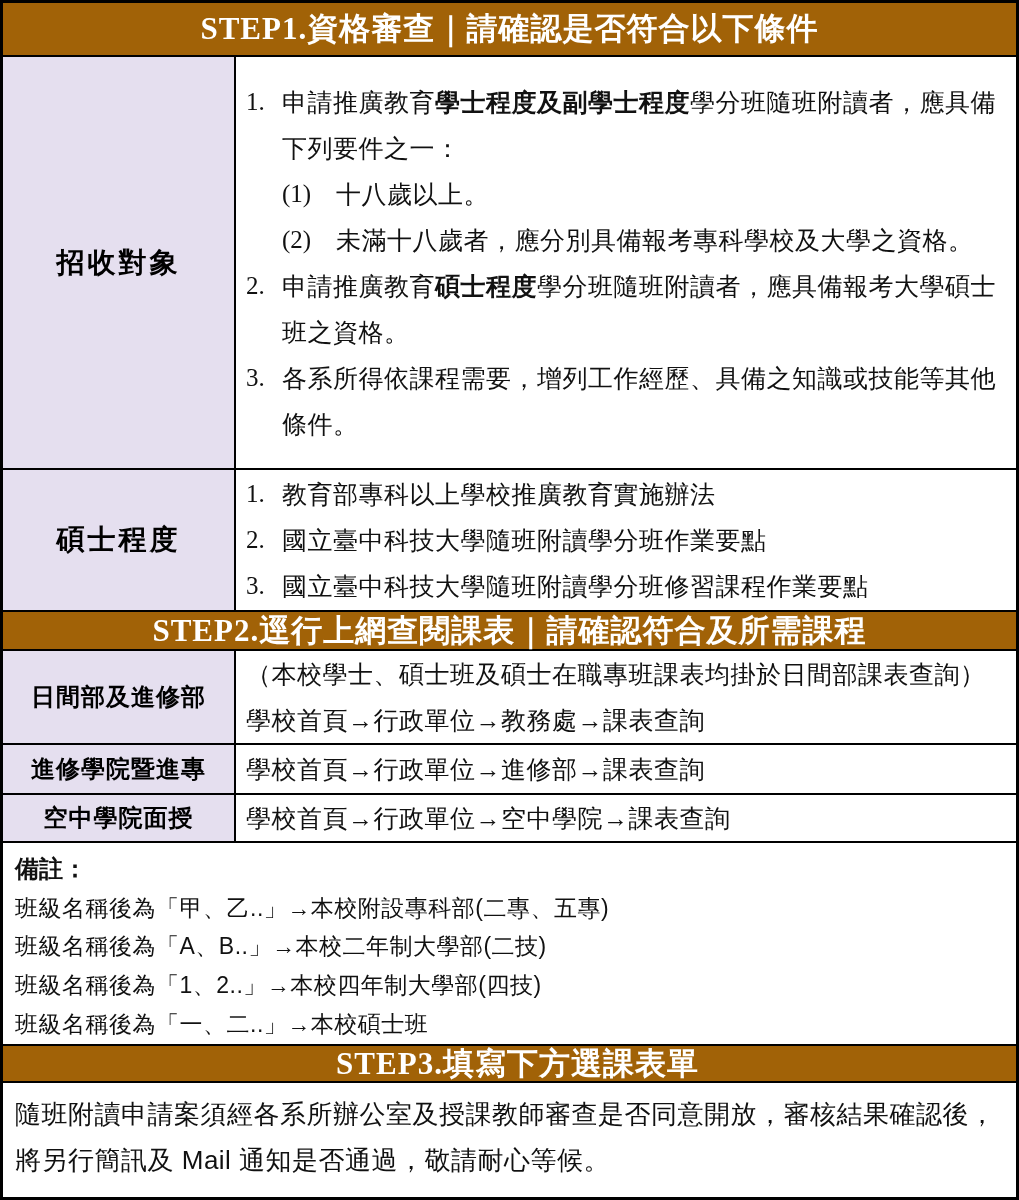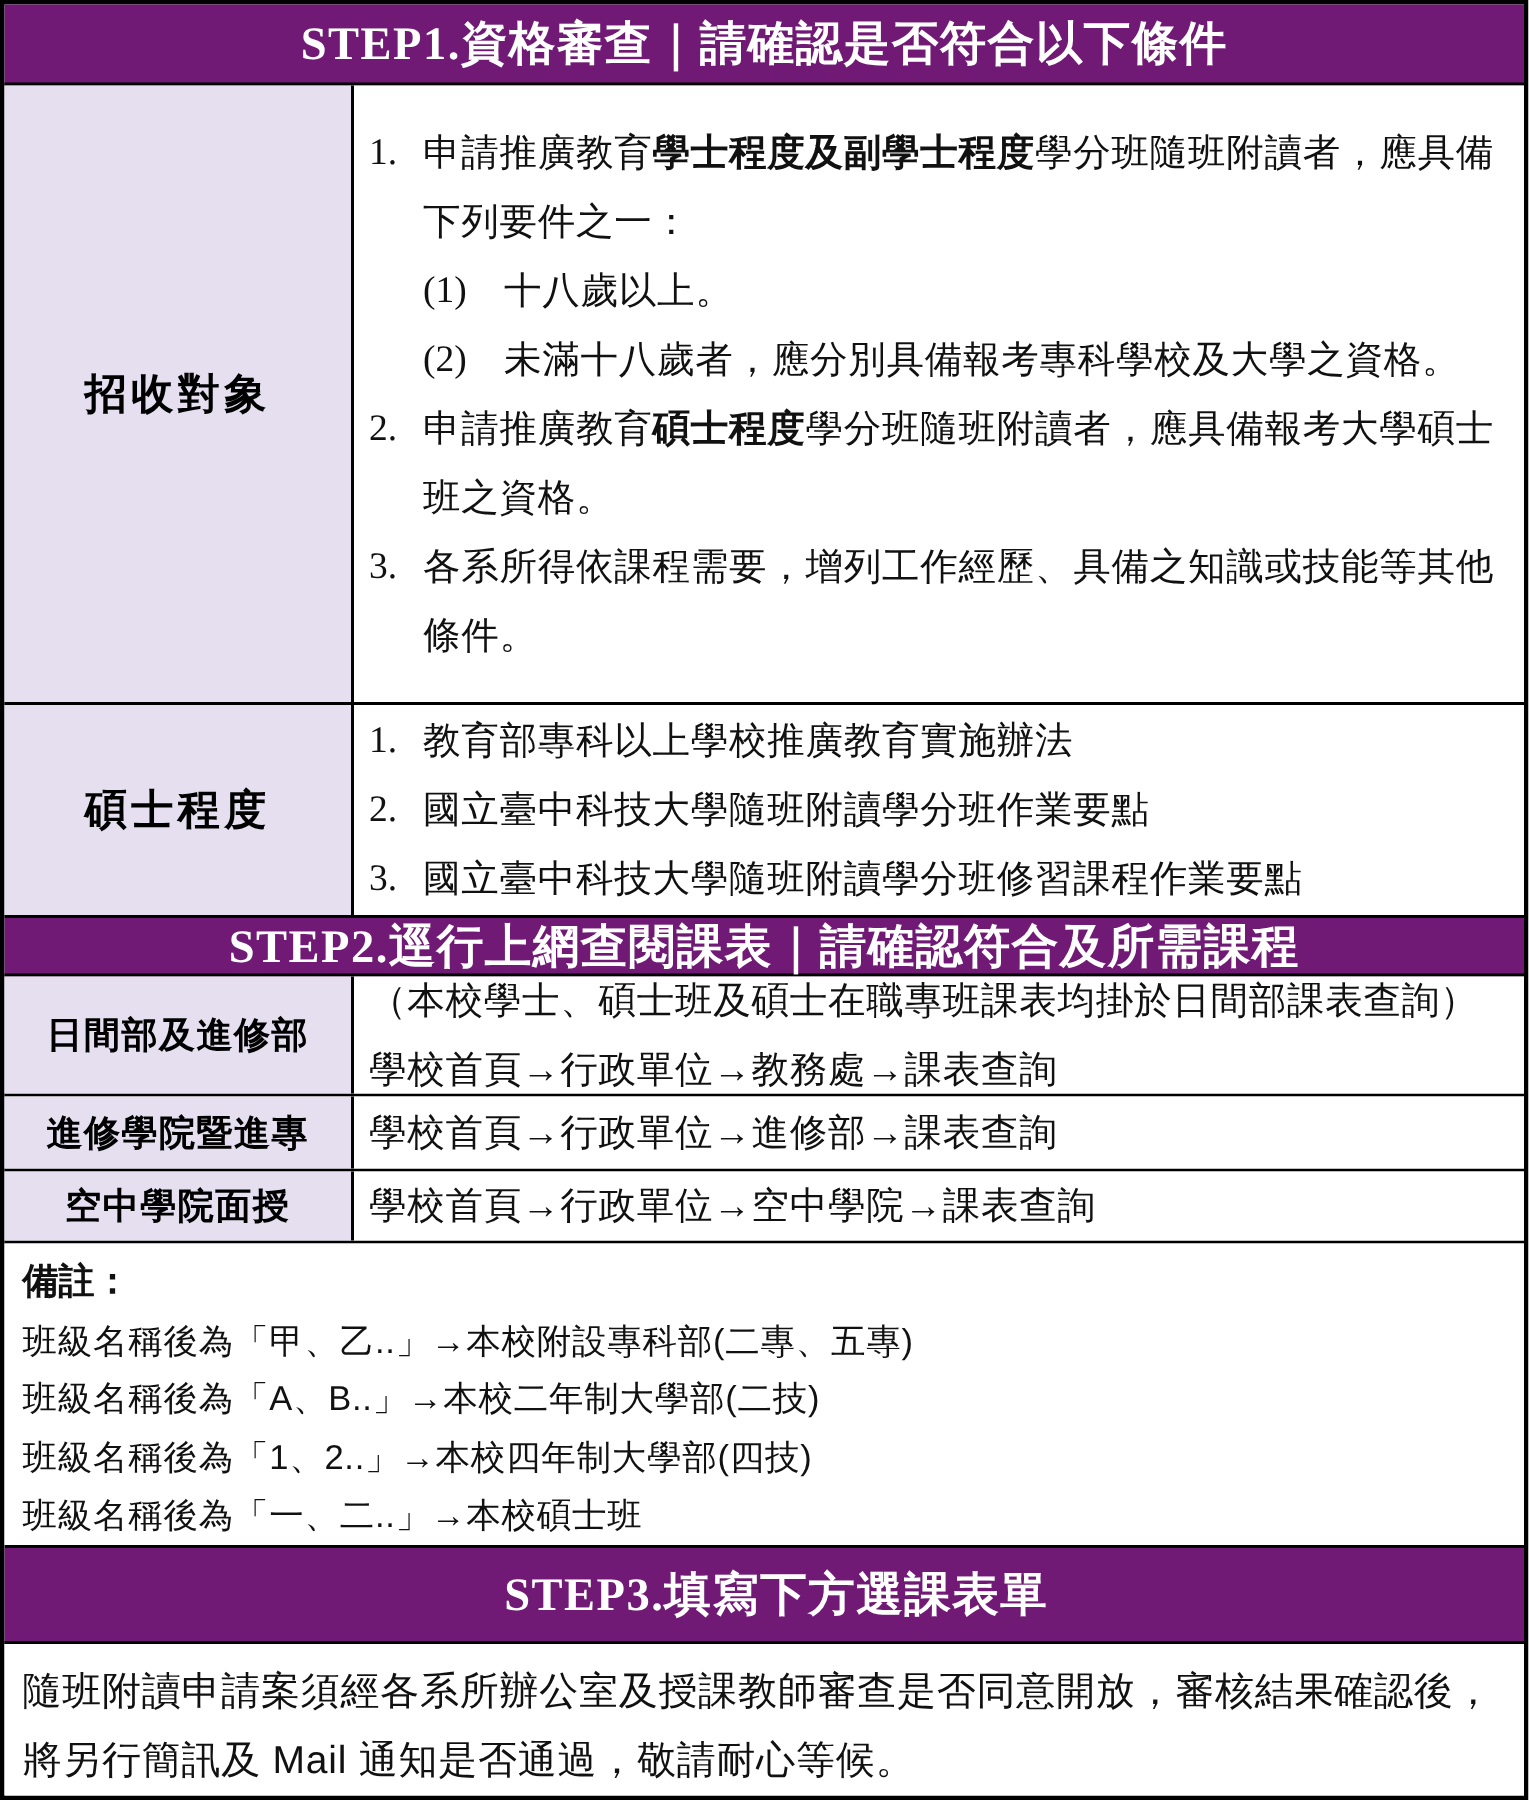--- a/index.html
+++ b/index.html
@@ -8,36 +8,36 @@
 
   .page {
     width:1019px; height:1200px;
     border:3px solid #000;
     display:flex; flex-direction:column;
     background:#fff;
   }
 
   
   .step-header {
-    background:#701a75;
+    background:#a16207;
     border-bottom:2px solid #000;
     display:flex; align-items:center; justify-content:center;
     flex-shrink:0;
   }
   .step-header .step-title {
     color:#ffffff;
     font-family:"Liberation Serif", serif;
     font-weight:bold;
     font-size:31px;
     letter-spacing:1px;
     white-space:nowrap;
   }
   #step1-header { height:54px; }
   #step2-header { height:39px; }
-  #step3-header { height:64px;padding-left:16px; }
+  #step3-header { height:37px;padding-left:16px; }
 
   
   .trow { display:flex; border-bottom:2px solid #000; flex-shrink:0; }
   .label-cell {
     width:233px; flex-shrink:0;
     background:#e5dfef;
     border-right:2px solid #000;
     display:flex; align-items:center; justify-content:center;
     font-weight:bold; color:#000;
     text-align:left;
@@ -46,21 +46,21 @@
   .label-md { font-size:24px; letter-spacing:1px; }
   .content-cell {
     flex:1; background:#fff;
     display:flex; flex-direction:column; justify-content:center;
     padding:4px 8px 4px 10px;
     font-size:25px; letter-spacing:0.5px; line-height:46px;
   }
 
   #recruit-row { height:413px; }
   #laws-row    { height:142px; }
-  #sched-row1  { height:80px; }
+  #sched-row1  { height:94px; }
   #sched-row2  { height:50px; }
   #sched-row3  { height:48px; }
 
   
   .li { display:flex; align-items:flex-start; }
   .li .num {
     width:36px; flex-shrink:0;
     font-family:"Liberation Serif", serif;
     font-size:25px; letter-spacing:0;
   }

